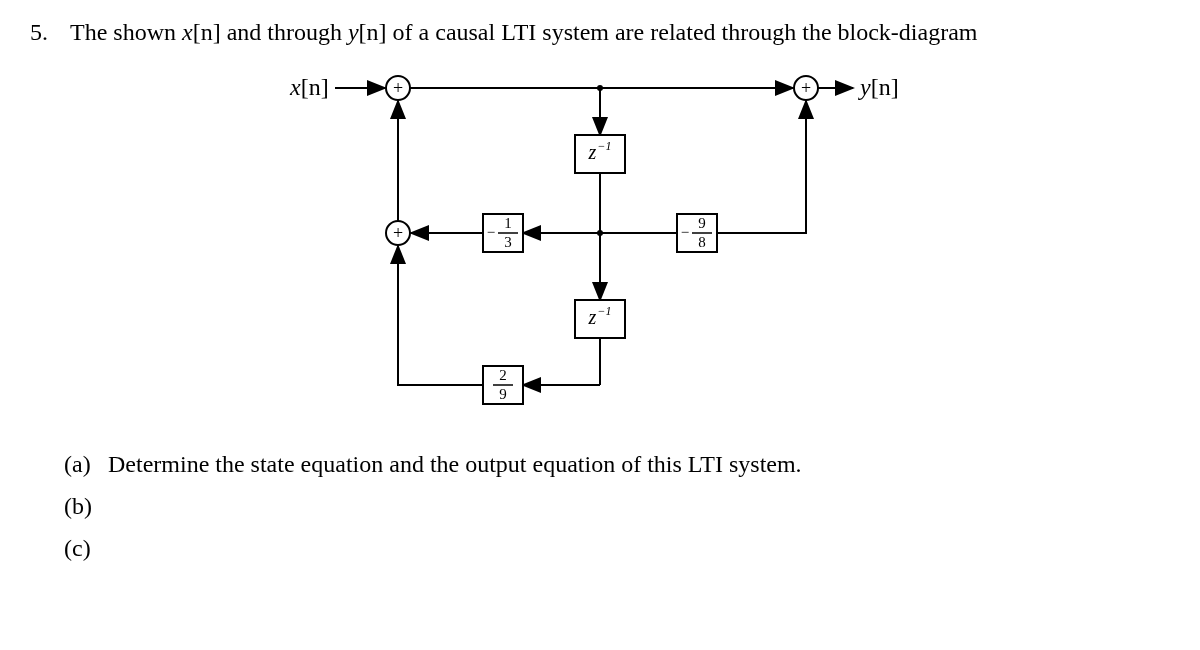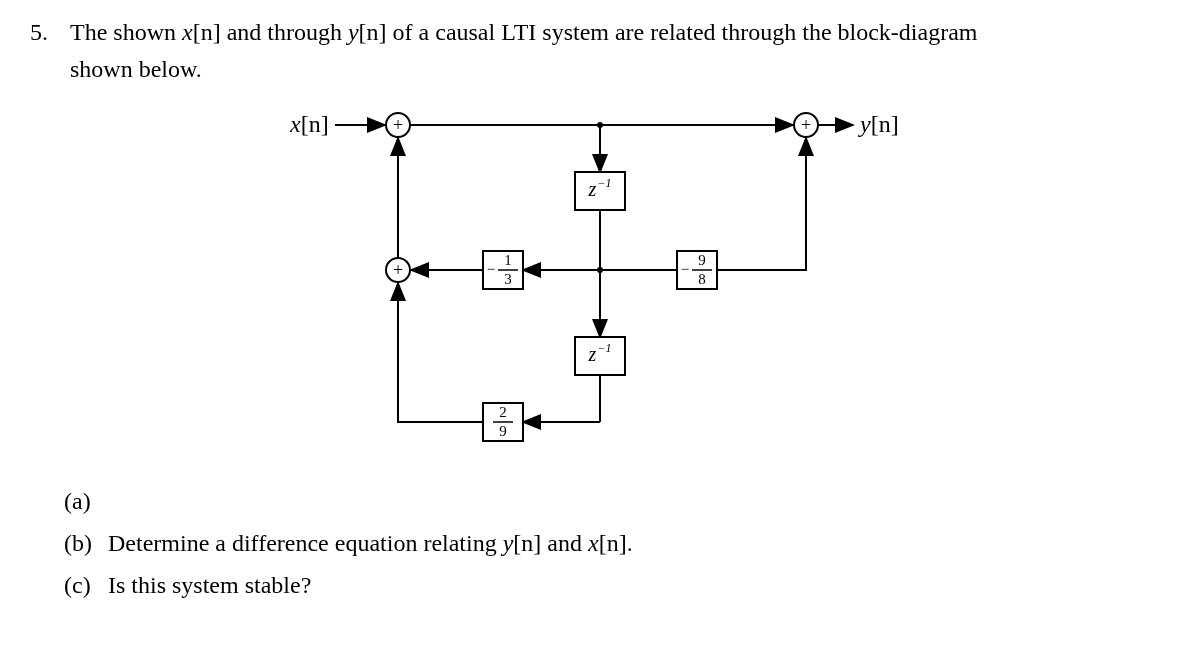--- a/index.html
+++ b/index.html
@@ -22,21 +22,20 @@
 </style>
 </head>
 <body>
 
 <div class="page">
 
   <div class="prob">
     <div class="num">5.</div>
     <div>
       <span>The shown </span><span class="it">x</span><span>[n]</span><span> and through </span><span class="it">y</span><span>[n]</span><span> of a causal LTI system are related through the block-diagram</span><br>
-      <span>shown below.</span>
     </div>
   </div>
 
   <div class="diag">
     <svg viewBox="0 0 700 380" width="700" height="380">
       <defs>
         <marker id="ah" markerWidth="10" markerHeight="8" refX="9" refY="4" orient="auto">
           <path d="M0,0 L10,4 L0,8 Z" fill="#000"></path>
         </marker>
       </defs>
@@ -92,26 +91,23 @@
       <text class="fr" x="253" y="325">2</text>
       <line x1="243" y1="330" x2="263" y2="330" stroke="#000" stroke-width="1.5"></line>
       <text class="fr" x="253" y="344">9</text>
       <path d="M233 330 H148 V191" fill="none" stroke="#000" stroke-width="2" marker-end="url(#ah)"></path>
     </svg>
   </div>
 
   <div class="parts">
     <div class="row">
       <div class="lt">(a)</div>
+      <div>Determine the state equation and the output equation of this LTI system.</div>
     </div>
     <div class="row">
       <div class="lt">(b)</div>
-      <div>
-        <span>Determine a difference equation relating </span><span class="it">y</span><span>[n]</span><span> and </span><span class="it">x</span><span>[n]</span><span>.</span>
-      </div>
     </div>
     <div class="row">
       <div class="lt">(c)</div>
-      <div>Is this system stable?</div>
     </div>
   </div>
 
 </div>
 
 </body></html>

